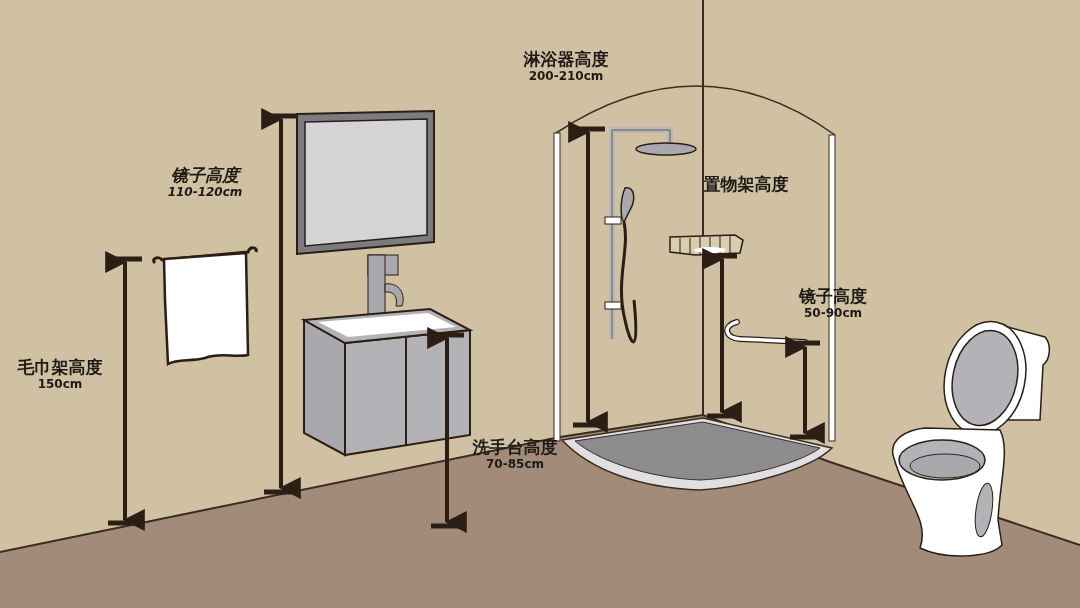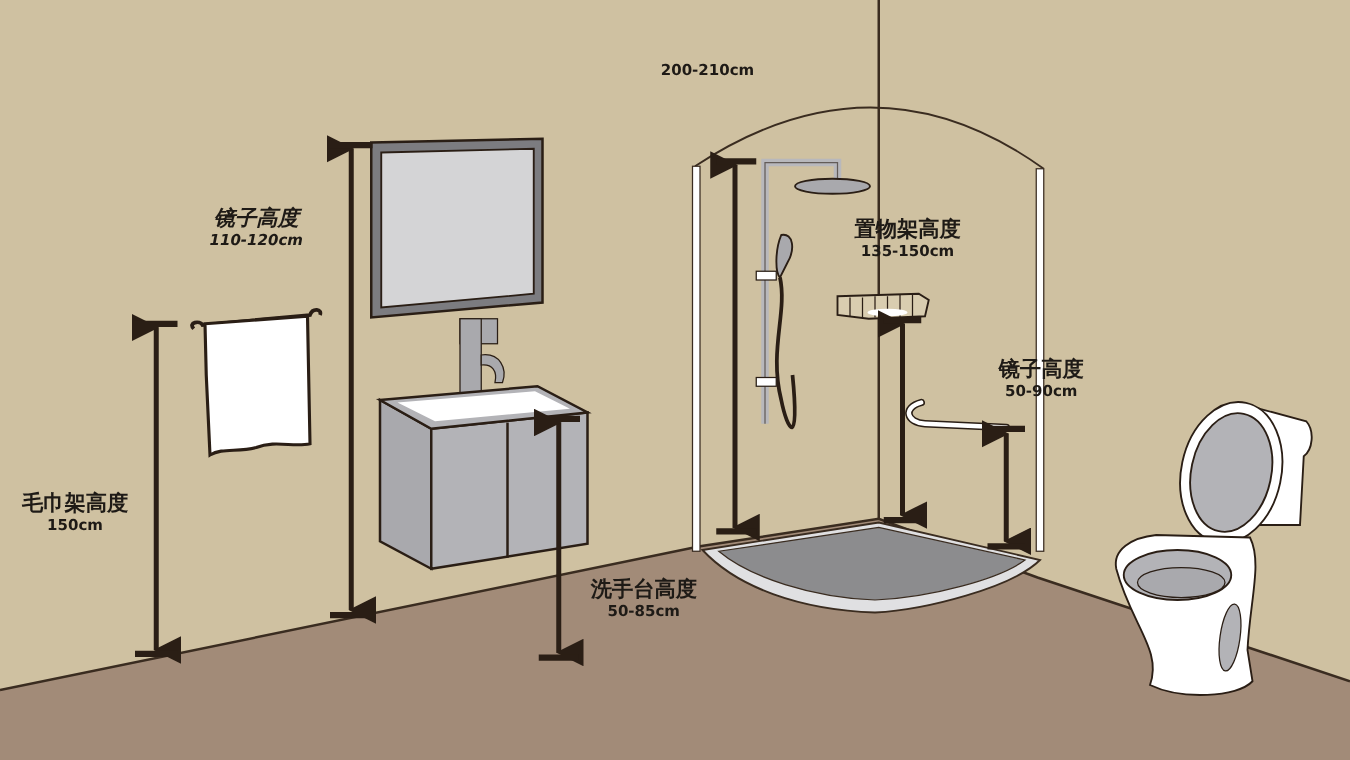--- a/index.html
+++ b/index.html
@@ -122,35 +122,35 @@
     <line x1="707" y1="256" x2="737" y2="256" stroke-width="5"></line>
     <line x1="707" y1="416" x2="737" y2="416" stroke-width="5"></line>
   </g>
   <g stroke="#2a1e15">
     <line x1="805" y1="347" x2="805" y2="433" stroke-width="4" marker-start="url(#arr)" marker-end="url(#arr)"></line>
     <line x1="790" y1="343" x2="820" y2="343" stroke-width="5"></line>
     <line x1="790" y1="437" x2="820" y2="437" stroke-width="5"></line>
   </g>
 </svg>
 
-<div class="label" style="left:8px; top:358px; width:104px;margin-top:36px;">
+<div class="label" style="left:8px; top:358px; width:104px;">
   <span class="t">毛巾架高度</span>
   <span class="v">150cm</span>
 </div>
 <div class="label" style="left:140px; top:166px; width:130px;font-style:italic;">
   <span class="t">镜子高度</span>
   <span class="v">110-120cm</span>
 </div>
 <div class="label" style="left:496px; top:50px; width:140px;">
+  <span class="t">淋浴器高度</span>
   <span class="v">200-210cm</span>
 </div>
-<div class="label" style="left:656px; top:175px; width:140px;">
+<div class="label" style="left:676px; top:175px; width:140px;">
   <span class="t">置物架高度</span>
-  <span class="v">135-150cm</span>
 </div>
 <div class="label" style="left:778px; top:287px; width:110px;">
   <span class="t">镜子高度</span>
   <span class="v">50-90cm</span>
 </div>
-<div class="label" style="left:456px; top:463px; width:118px;">
+<div class="label" style="left:456px; top:438px; width:118px;">
   <span class="t">洗手台高度</span>
-  <span class="v">50-85cm</span>
+  <span class="v">70-85cm</span>
 </div>
 
 </body></html>

